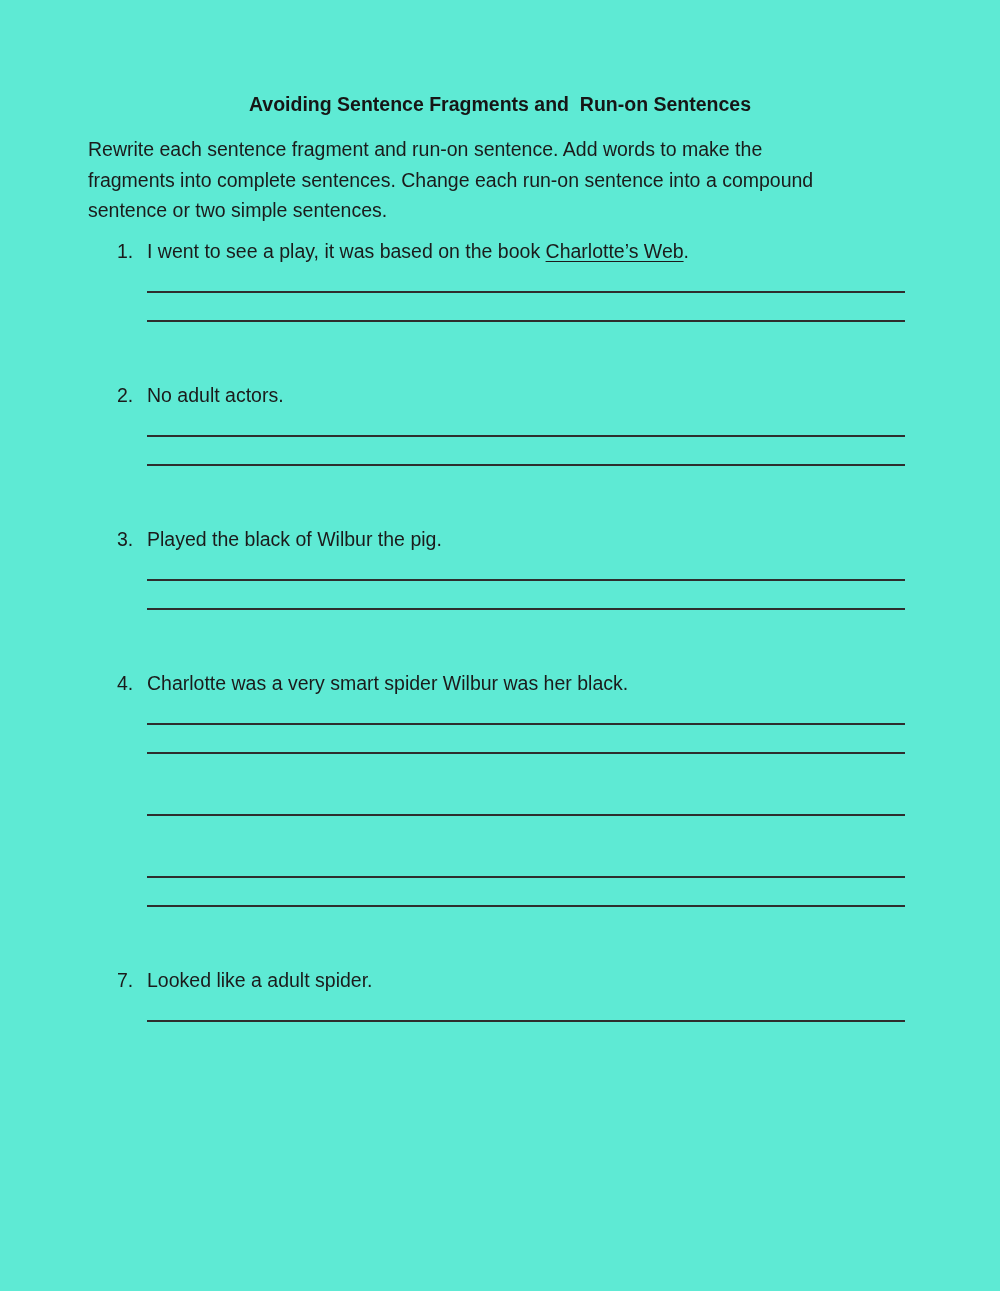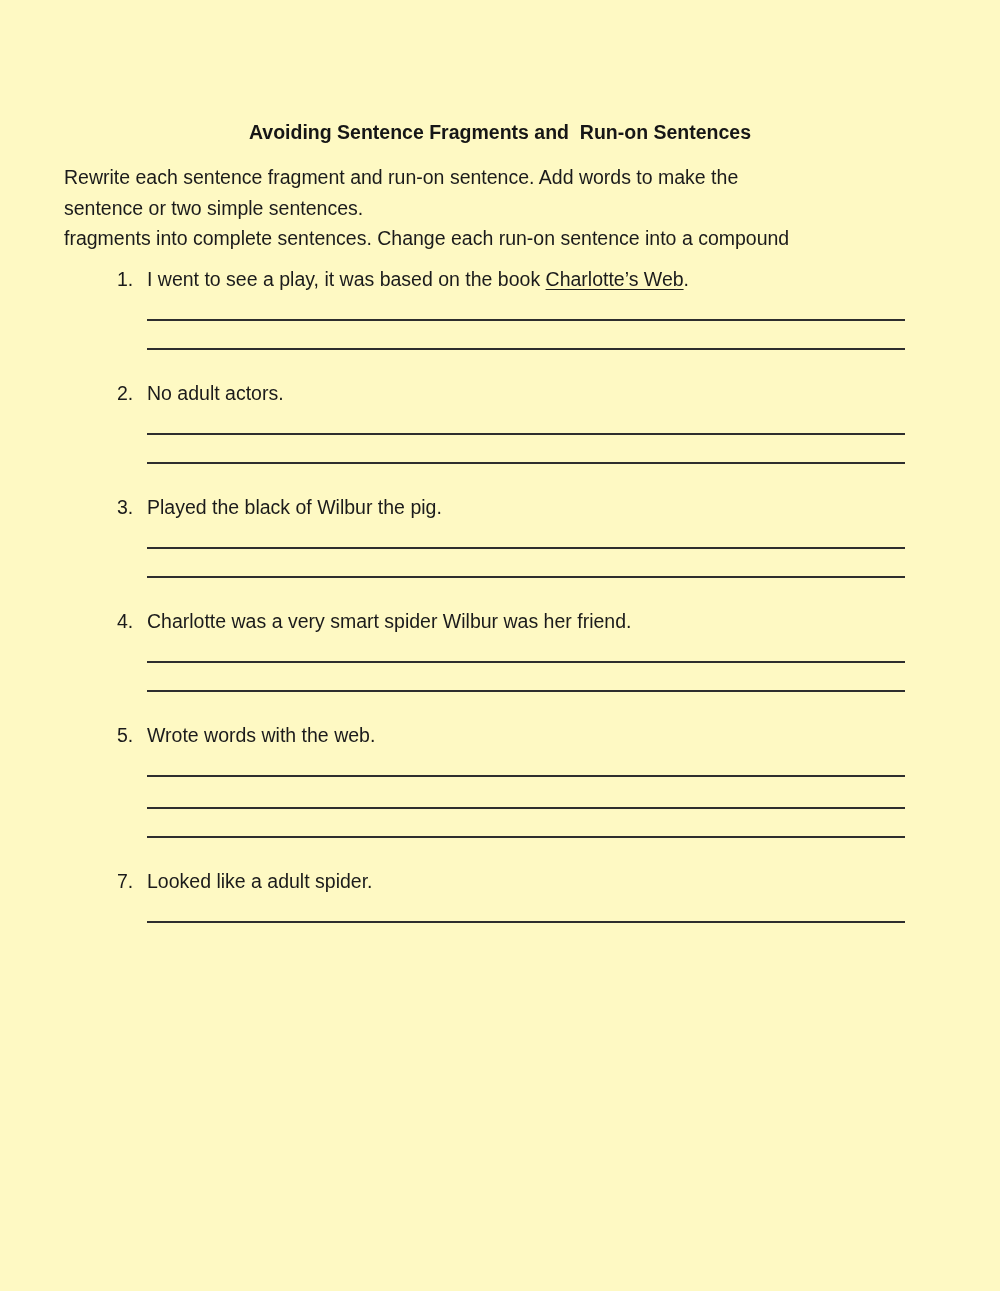--- a/index.html
+++ b/index.html
@@ -4,48 +4,48 @@
 <style>
   html, body {
     margin: 0;
     padding: 0;
     background: #ffffff;
   }
   .page {
     position: relative;
     width: 1000px;
     height: 1291px;
-    background: #fef9c3;
+    background: #5eead4;
     font-family: "Liberation Sans", sans-serif;
     color: #1b1b1b;
     overflow: hidden;
     box-sizing: border-box;
-    padding-top: 119px;
+    padding-top: 91px;
   }
   .title {
     text-align: center;
     font-size: 19.5px;
     font-weight: 700;
     line-height: 27px;
     white-space: pre-wrap; 
     color: #161616;
   }
   .instructions {
-    margin: 16px 88px 0 64px;
+    margin: 16px 88px 0 88px;
     font-size: 19.5px;
     line-height: 30.5px;
   }
   .instruction-line {
     white-space: pre;
   }
   .items {
     margin-top: 12px;
   }
   .item {
-    margin-bottom: 30px;
+    margin-bottom: 60px;
   }
   .item-row {
     padding-left: 117px;
     font-size: 19.5px;
     line-height: 26px;
     white-space: pre;
   }
   .item-number {
     display: inline-block;
     width: 30px;
@@ -63,47 +63,46 @@
 </style>
 </head>
 <body>
 
 <div class="page">
 
   <div class="title">Avoiding Sentence Fragments and  Run-on Sentences</div>
 
   <div class="instructions" id="instructions-container">
       <div class="instruction-line">Rewrite each sentence fragment and run-on sentence. Add words to make the</div>
+      <div class="instruction-line">fragments into complete sentences. Change each run-on sentence into a compound</div>
       <div class="instruction-line">sentence or two simple sentences.</div>
-      <div class="instruction-line">fragments into complete sentences. Change each run-on sentence into a compound</div>
     </div>
 
   <div class="items" id="items-container">
       <div class="item">
         <div class="item-row"><span class="item-number">1.</span><span class="item-text">I went to see a play, it was based on the book <span class="u">Charlotte’s Web</span>.</span></div>
         <div class="answer-line"></div>
         <div class="answer-line"></div>
       </div>
       <div class="item">
         <div class="item-row"><span class="item-number">2.</span><span class="item-text">No adult actors.</span></div>
         <div class="answer-line"></div>
         <div class="answer-line"></div>
       </div>
       <div class="item">
         <div class="item-row"><span class="item-number">3.</span><span class="item-text">Played the black of Wilbur the pig.</span></div>
         <div class="answer-line"></div>
         <div class="answer-line"></div>
       </div>
       <div class="item">
-        <div class="item-row"><span class="item-number">4.</span><span class="item-text">Charlotte was a very smart spider Wilbur was her friend.</span></div>
+        <div class="item-row"><span class="item-number">4.</span><span class="item-text">Charlotte was a very smart spider Wilbur was her black.</span></div>
         <div class="answer-line"></div>
         <div class="answer-line"></div>
       </div>
       <div class="item">
-        <div class="item-row"><span class="item-number">5.</span><span class="item-text">Wrote words with the web.</span></div>
         <div class="answer-line"></div>
       </div>
       <div class="item">
         <div class="answer-line"></div>
         <div class="answer-line"></div>
       </div>
       <div class="item">
         <div class="item-row"><span class="item-number">7.</span><span class="item-text">Looked like a adult spider.</span></div>
         <div class="answer-line"></div>
       </div>

